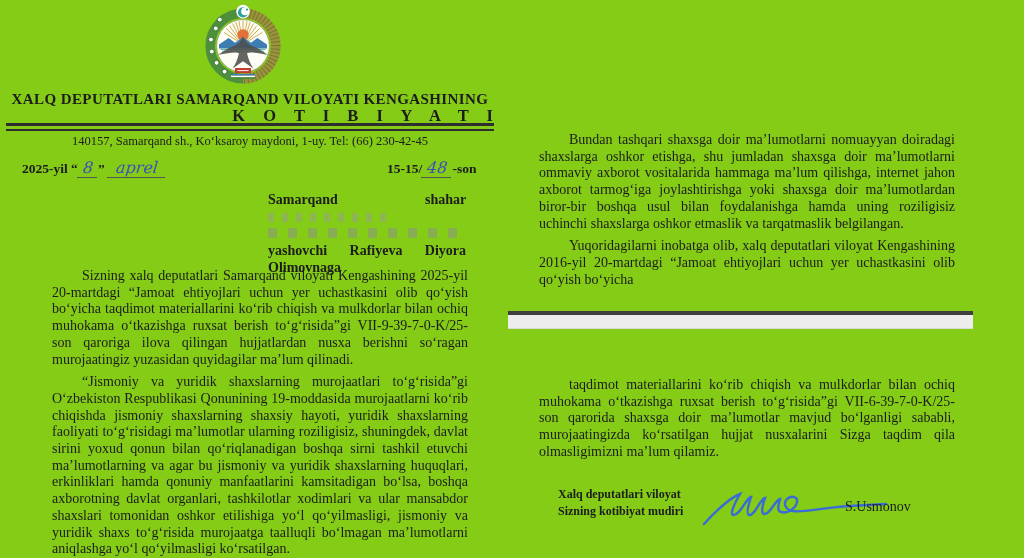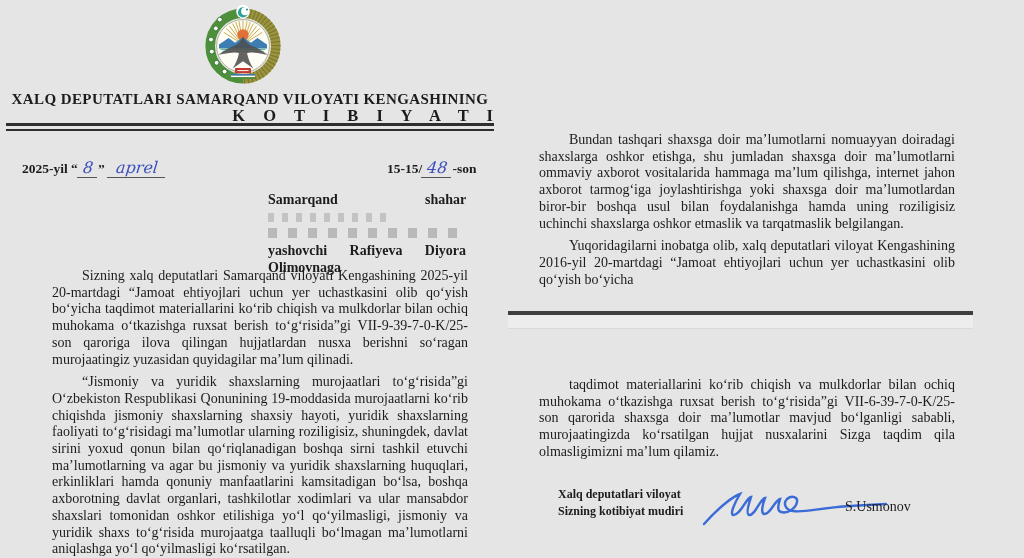--- a/index.html
+++ b/index.html
@@ -1,16 +1,16 @@
 <!DOCTYPE html>
 <html><head>
 <meta charset="utf-8">
 <style>
   html,body{margin:0;padding:0;background:#ffffff;}
-  #doc{position:relative;width:1024px;height:558px;background:#e5e5e5;overflow:hidden;
+  #doc{position:relative;width:1024px;height:558px;background:#84cc16;overflow:hidden;
        font-family:"Liberation Serif", serif;color:#1c1c1c;}
   .page{position:absolute;top:0;height:558px;}
   #page-left{left:0;width:500px;}
   #page-right{left:500px;width:524px;}
 
   
   .emblem{position:absolute;left:203px;top:3px;width:80px;height:86px;}
   .org-line1{position:absolute;left:0;top:91px;width:500px;text-align:center;
              font-weight:bold;font-size:15px;letter-spacing:.4px;}
   .org-line2{position:absolute;left:0;top:106px;width:500px;text-align:right;
@@ -111,20 +111,21 @@
       <rect x="35" y="87.2" width="30" height="1.8" fill="#ffffff" stroke="#bbbbbb" stroke-width=".3"></rect>
       <rect x="35" y="89" width="30" height="2.2" fill="#4e8f3c"></rect>
 
       <rect x="40" y="77.5" width="20" height="6.5" rx="1" fill="#c23b2e"></rect>
       <rect x="43" y="80" width="14" height="1.4" fill="#ffffff" opacity=".85"></rect>
     </svg>
 
     <div class="org-line1">XALQ DEPUTATLARI SAMARQAND VILOYATI KENGASHINING</div>
     <div class="org-line2">K O T I B I Y A T I</div>
     <div class="double-rule"></div>
+    <div class="address">140157, Samarqand sh., Ko‘ksaroy maydoni, 1-uy. Tel: (66) 230-42-45</div>
 
     <div class="date-line">
       <span>2025-yil “</span><span class="handwritten hw-day">8</span><span>”</span>
       <span class="handwritten hw-underlined">aprel</span>
     </div>
 
     <div class="doc-number">
       <span>15-15/</span><span class="handwritten hw-day">48</span><span>-son</span>
     </div>
 

